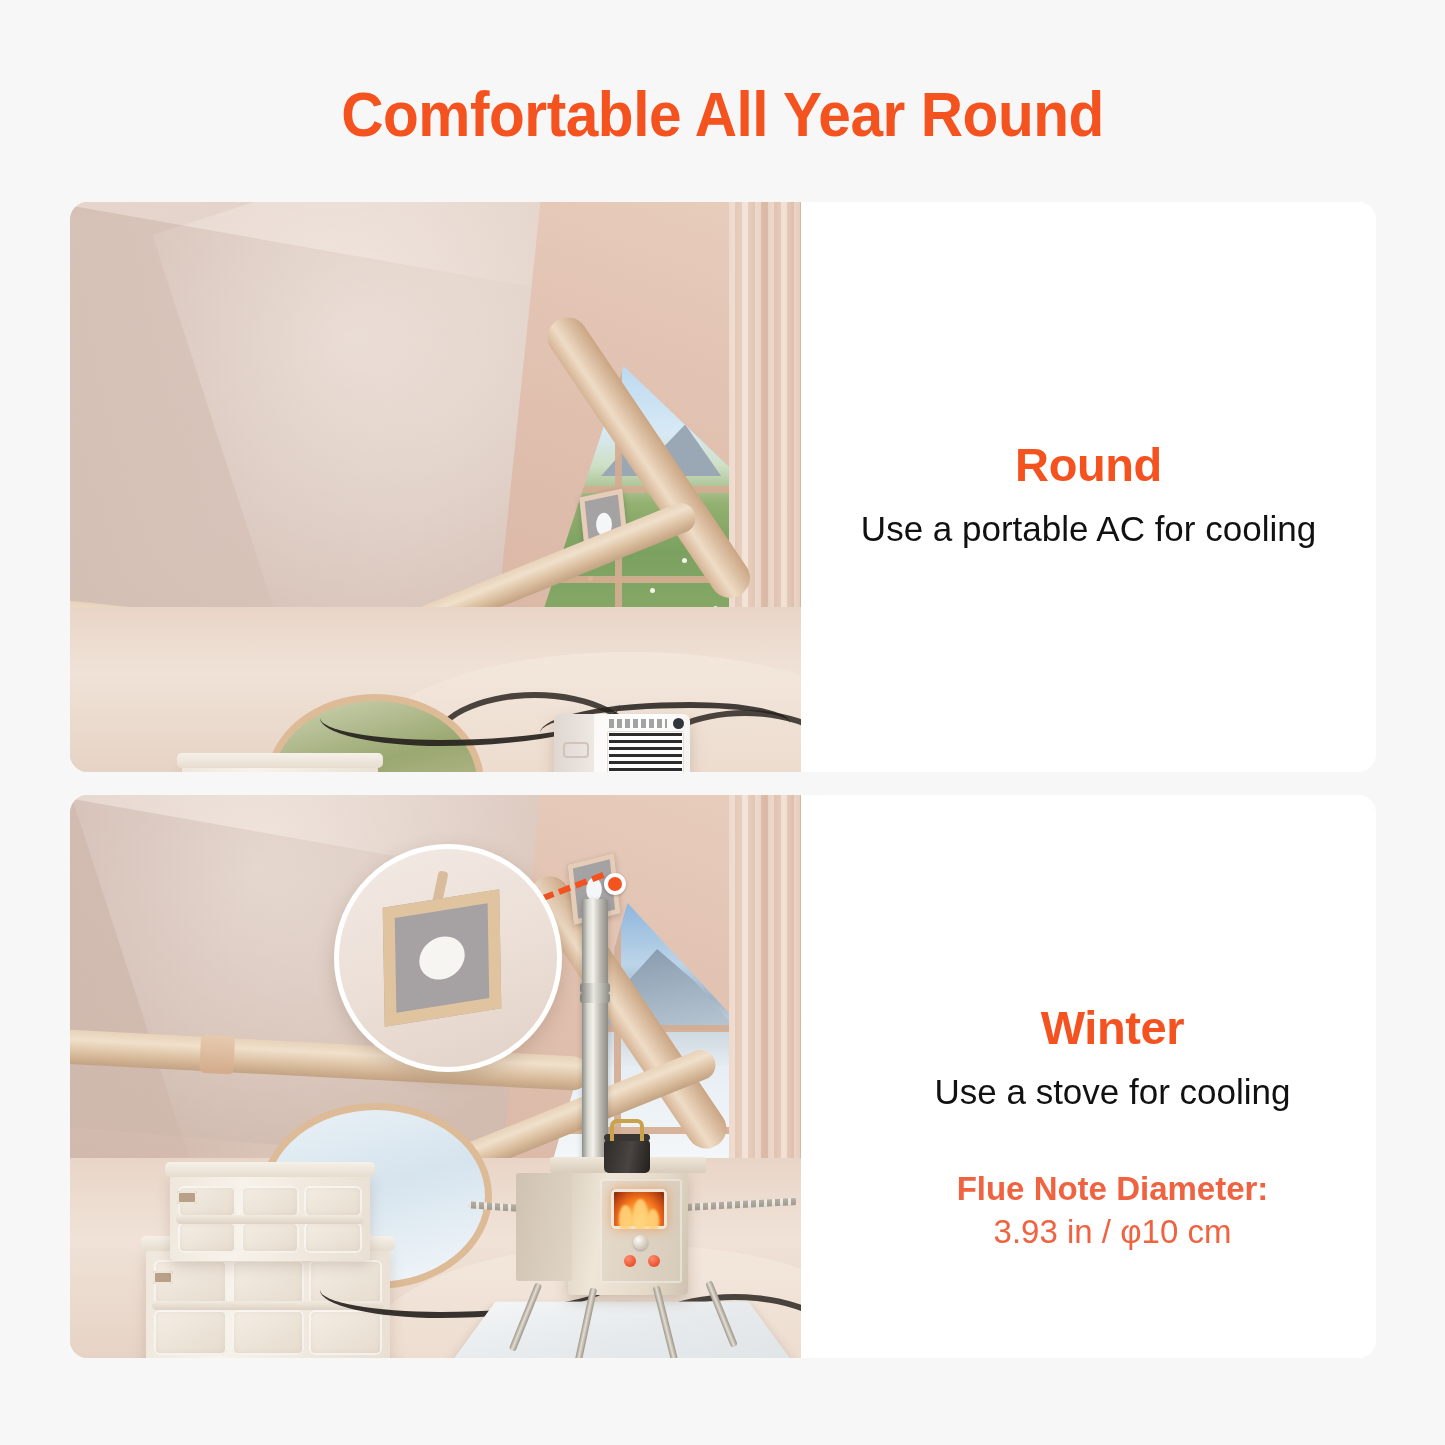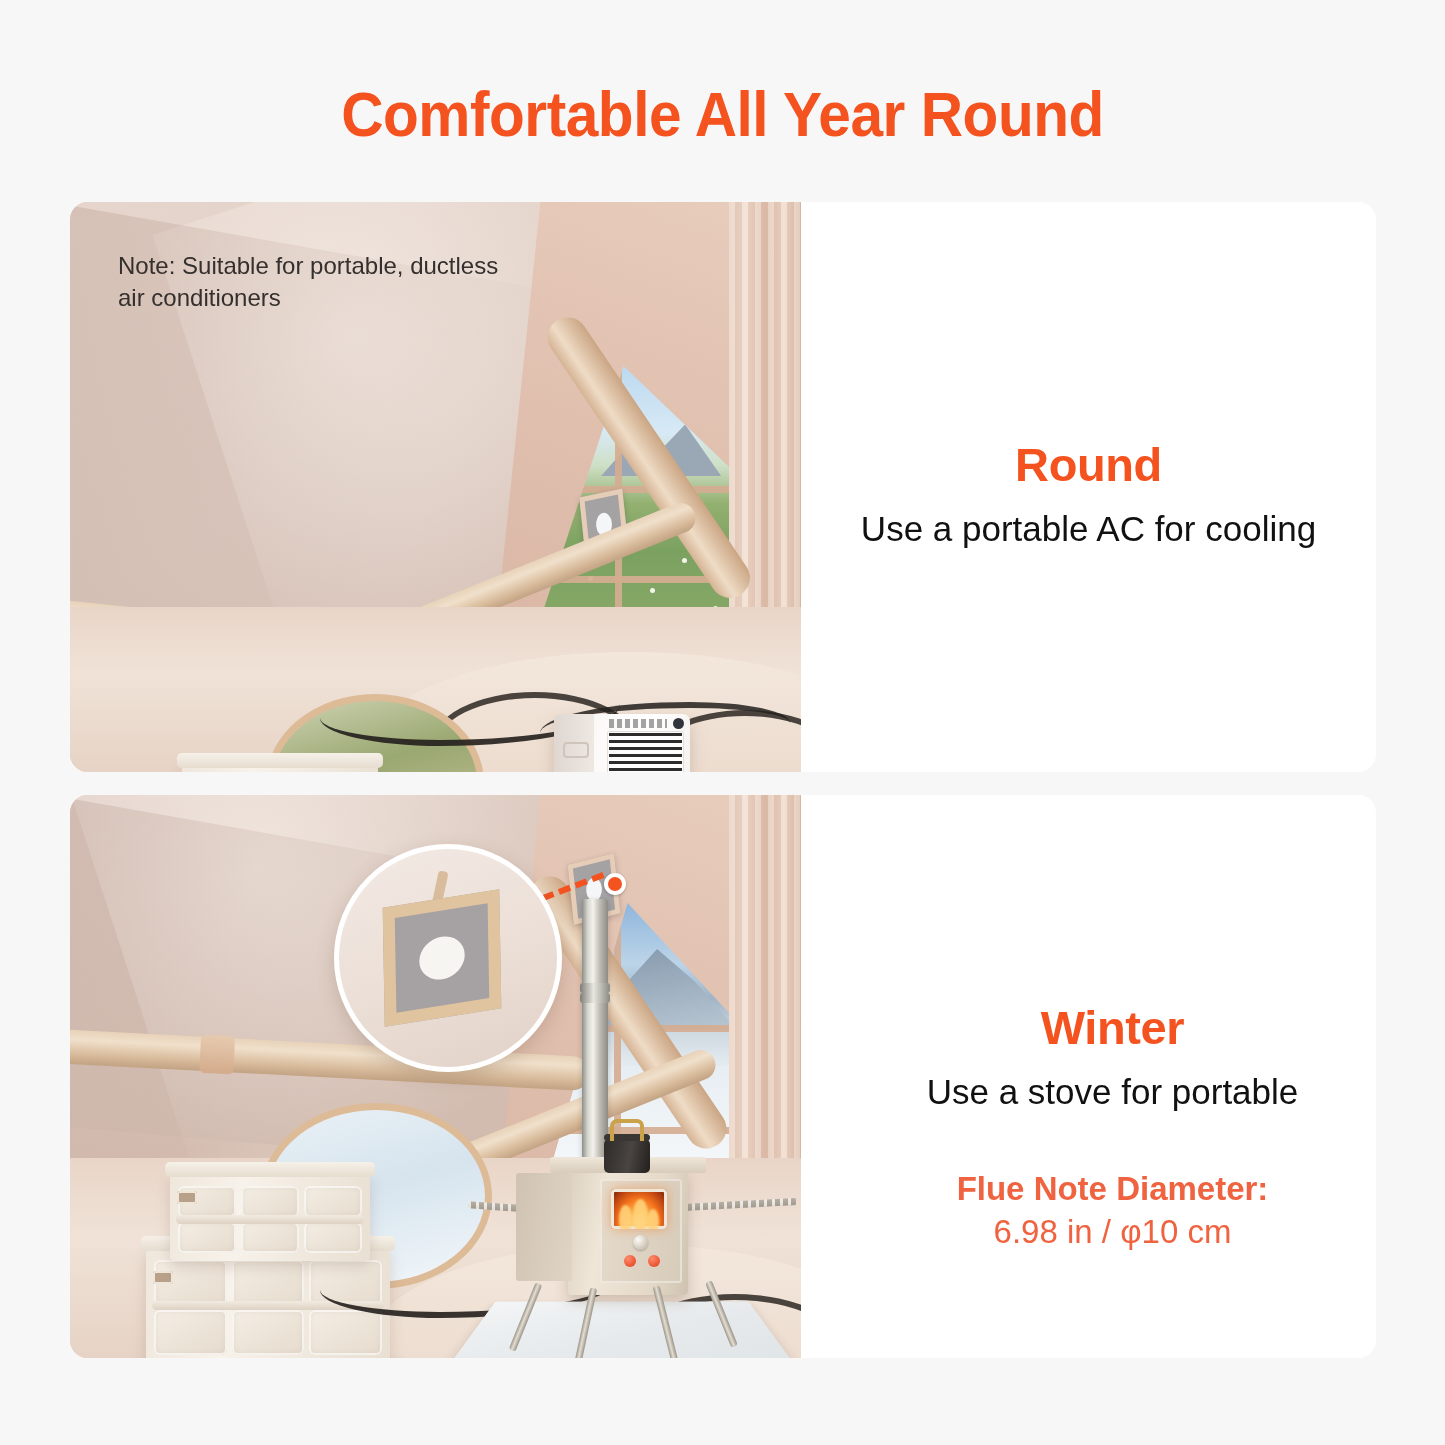--- a/index.html
+++ b/index.html
@@ -477,24 +477,20 @@
       <div class="ac-unit">
         <div class="ac-side">
             <div class="ac-side-handle"></div>
           </div>
         <div class="ac-logo"></div>
         <div class="ac-badge"></div>
         <div class="ac-grille"></div>
 
       </div>
 
-      <div style="position:absolute;left:48px;top:48px;width:420px;color:#35302d;font-size:24px;line-height:1.32;">
-        <div>Note: Suitable for portable, ductless</div>
-        <div>air conditioners</div>
-      </div>
     </div>
 
     <div class="copy">
       <div class="copy-inner" id="summer-copy">
         <div class="season">Round</div>
         <div class="season-sub">Use a portable AC for cooling</div>
       </div>
     </div>
   </div>
 
@@ -603,20 +599,20 @@
 
       <div class="stove-leg" style="left:452px;top:486px;height:72px;transform:rotate(22deg);"></div>
       <div class="stove-leg" style="left:512px;top:492px;height:80px;transform:rotate(12deg);"></div>
       <div class="stove-leg" style="left:592px;top:490px;height:78px;transform:rotate(-14deg);"></div>
       <div class="stove-leg" style="left:648px;top:484px;height:70px;transform:rotate(-22deg);"></div>
     </div>
 
     <div class="copy">
       <div class="copy-inner" id="winter-copy">
         <div class="season">Winter</div>
-        <div class="season-sub">Use a stove for portable</div>
+        <div class="season-sub">Use a stove for cooling</div>
         <div class="flue-label">Flue Note Diameter:</div>
-        <div class="flue-value">6.98 in / φ10 cm</div>
+        <div class="flue-value">3.93 in / φ10 cm</div>
       </div>
     </div>
   </div>
 
 </div>
 
 </body></html>

